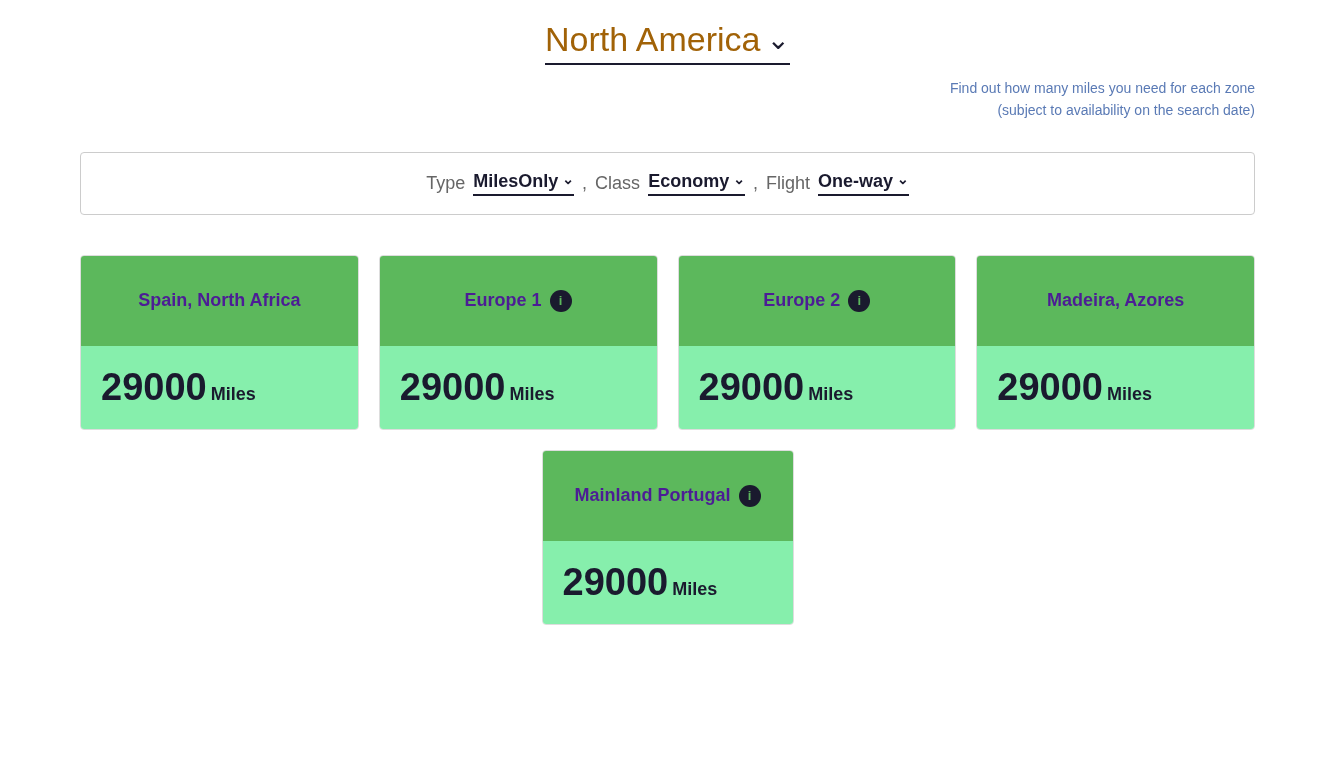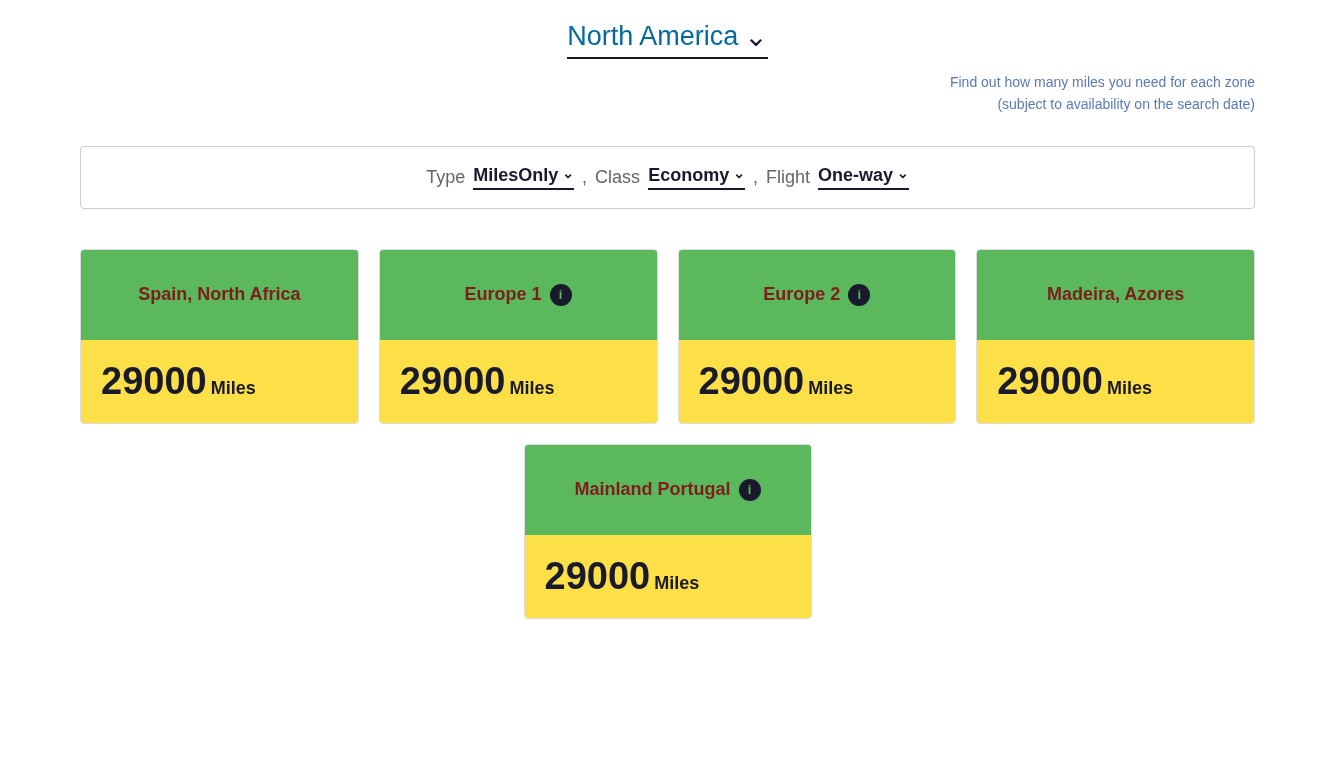--- a/index.html
+++ b/index.html
@@ -41,23 +41,23 @@
     .region-selector {
       display: flex;
       align-items: center;
       gap: 6px;
       border-bottom: 2px solid #1a1a2e;
       padding-bottom: 4px;
       cursor: pointer;
     }
 
     .region-name {
-      font-size: 27px;
+      font-size: 34px;
       font-weight: 400;
-      color: #0369a1;
+      color: #a16207;
     }
 
     .chevron-icon {
       font-size: 28px;
       color: #1a1a2e;
     }
 
     .subtitle {
       font-size: 14px;
       color: #5a7ab5;
@@ -126,40 +126,40 @@
       display: flex;
       align-items: center;
       justify-content: center;
       gap: 8px;
       min-height: 90px;
     }
 
     .card-header-text {
       font-size: 18px;
       font-weight: 700;
-      color: #7f1d1d;
+      color: #4c1d95;
       text-align: center;
     }
 
     .info-icon {
       width: 22px;
       height: 22px;
       background: #1a1a2e;
       border-radius: 50%;
       display: inline-flex;
       align-items: center;
       justify-content: center;
       color: #5cb85c;
       font-size: 13px;
       font-weight: 700;
       flex-shrink: 0;
     }
 
     .card-body {
-      background: #fde047;
+      background: #86efac;
       padding: 20px 20px 20px 20px;
       display: flex;
       align-items: baseline;
       gap: 4px;
     }
 
     .miles-number {
       font-size: 38px;
       font-weight: 900;
       color: #1a1a2e;
@@ -172,21 +172,21 @@
     }
 
     
     .cards-grid-center {
       display: flex;
       justify-content: center;
       margin-bottom: 20px;
     }
 
     .zone-card-wide {
-      width: 288px;
+      width: 252px;
       border: 1px solid #ddd;
       border-radius: 4px;
       overflow: hidden;
     }
 
     .card-header-wide {
       background: #5cb85c;
       padding: 30px 20px;
       display: flex;
       align-items: center;

